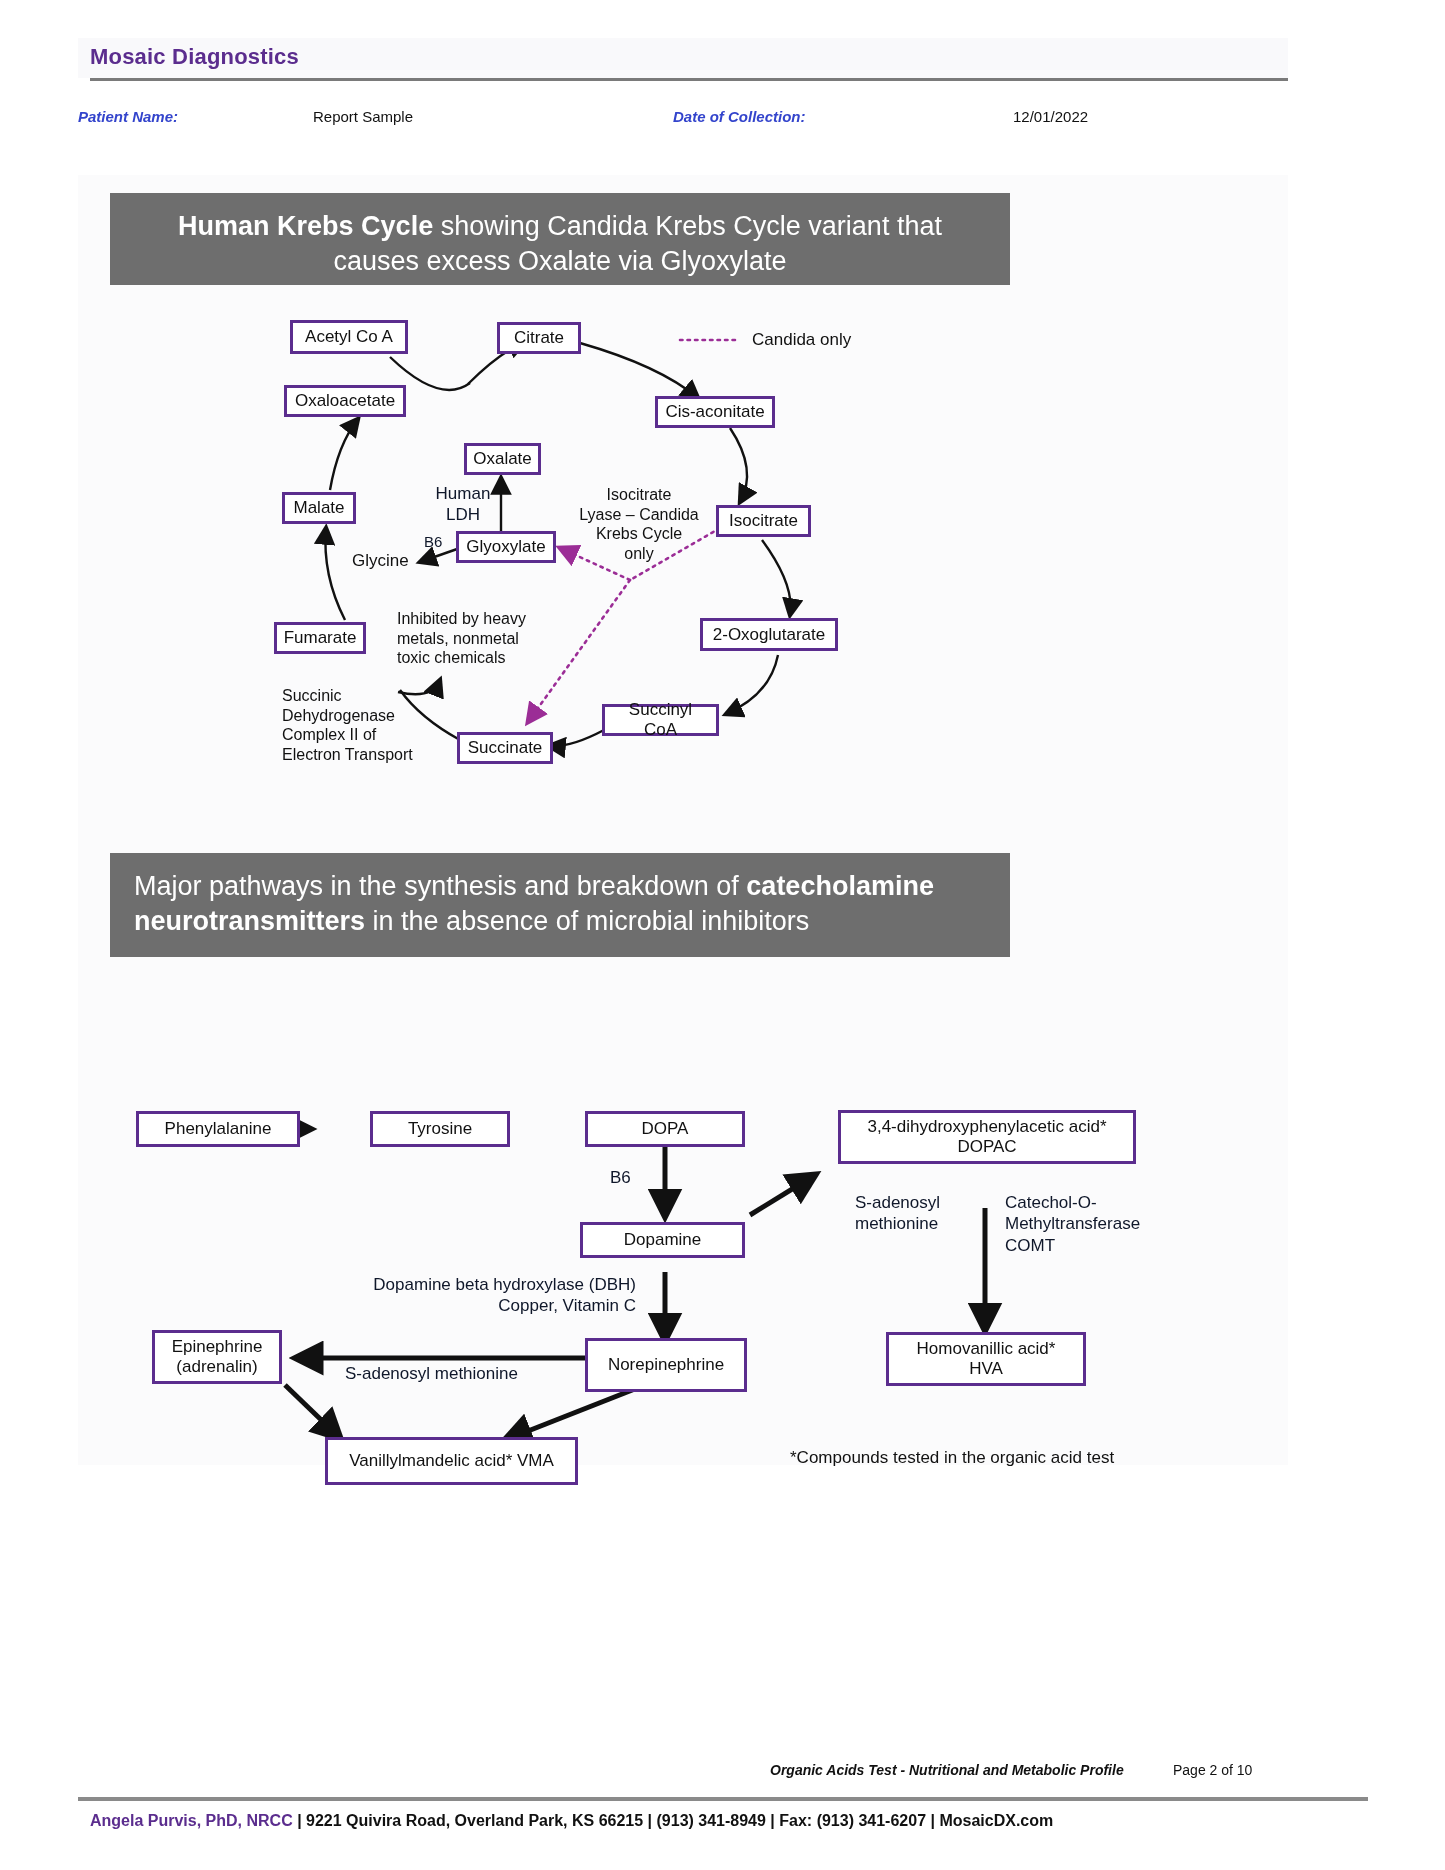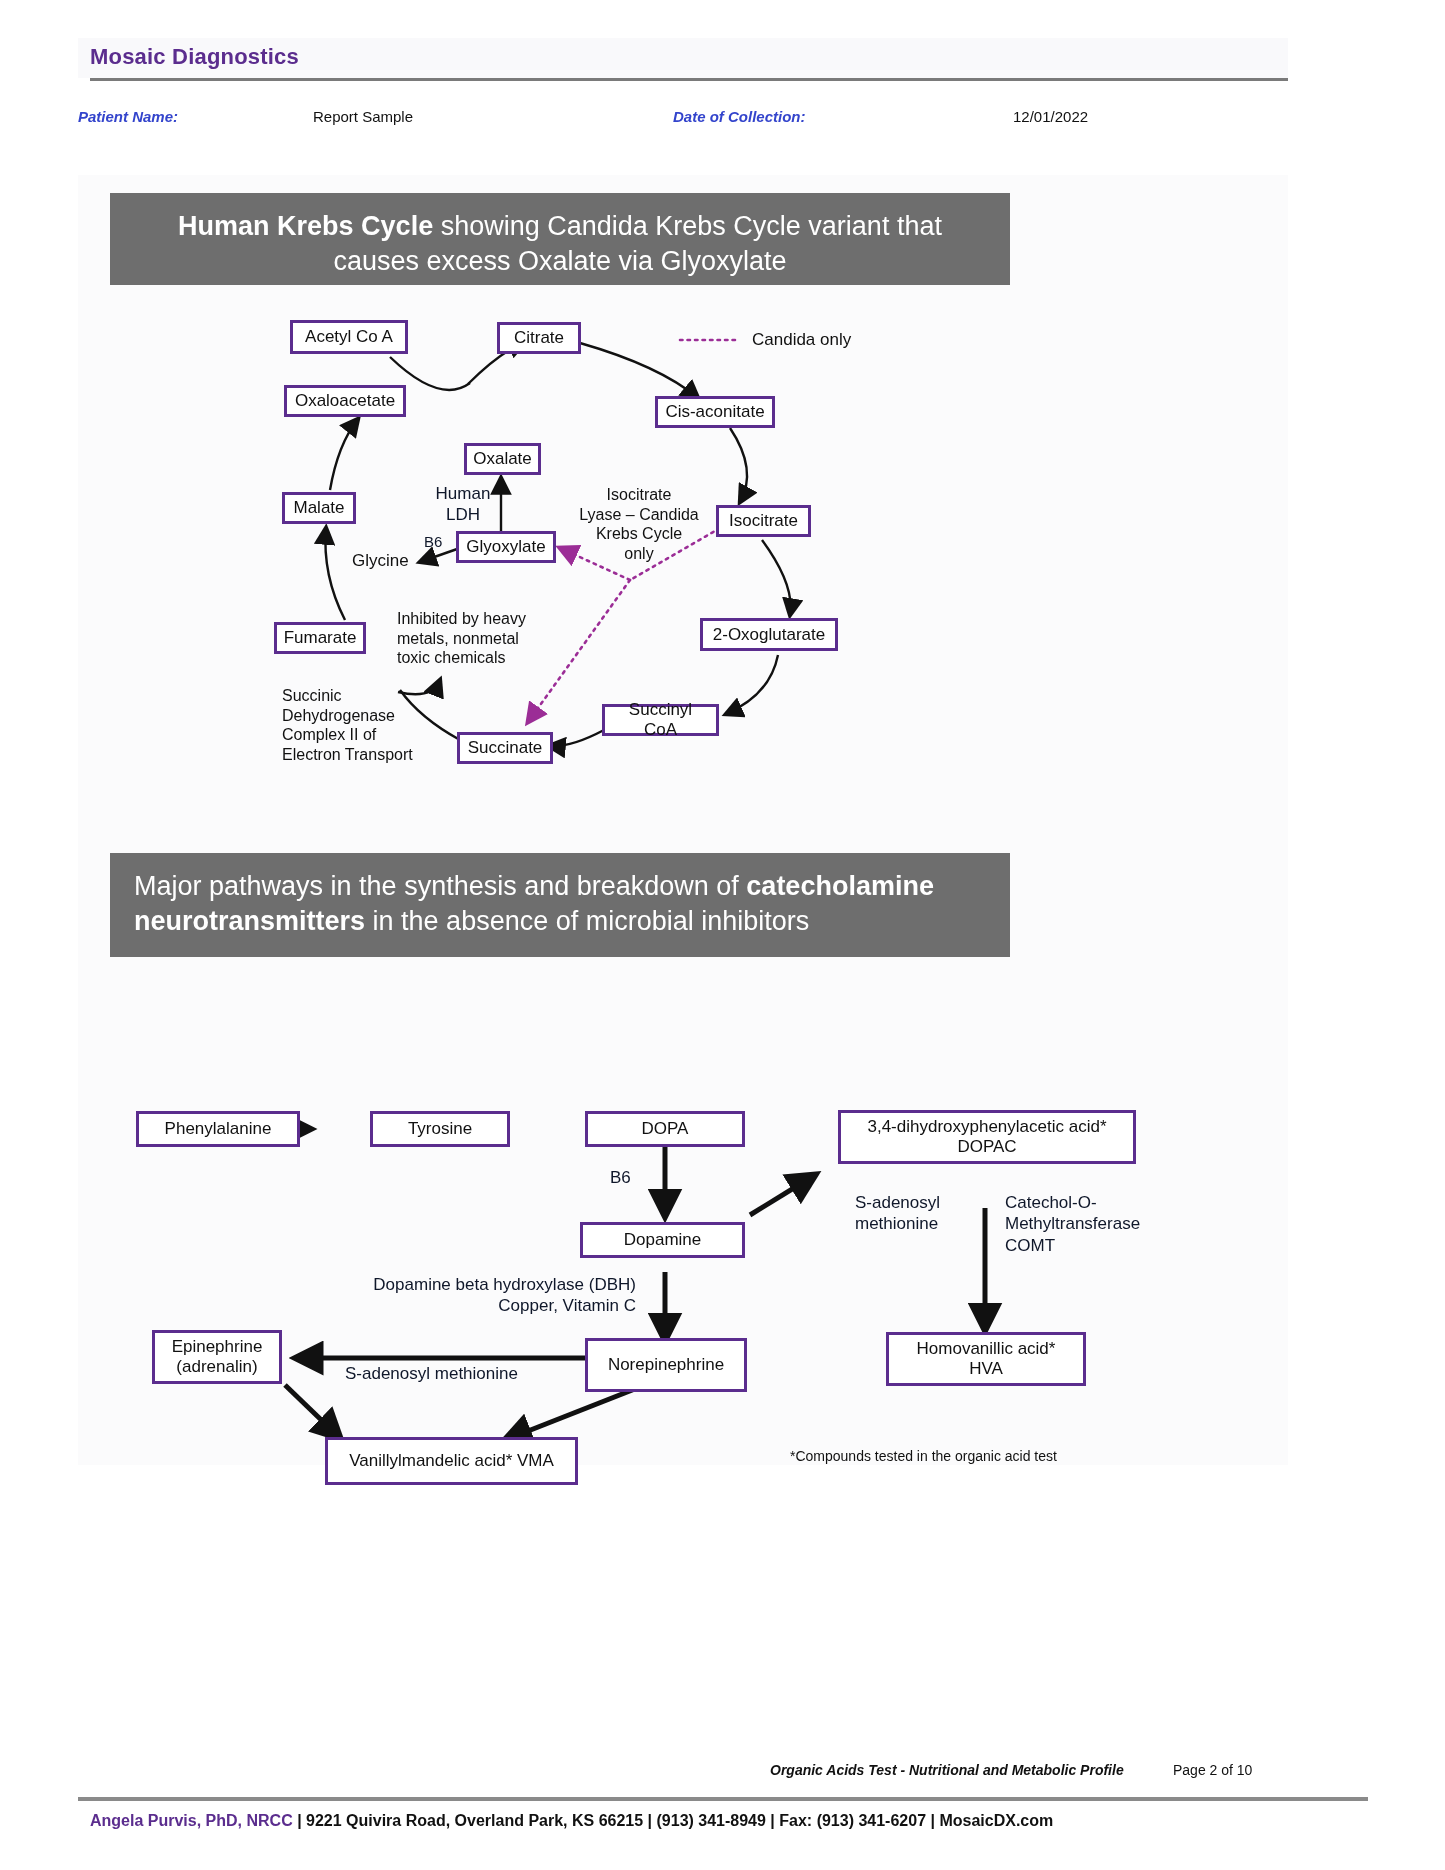--- a/index.html
+++ b/index.html
@@ -204,20 +204,20 @@
 
 <div class="pur" style="left:610px;top:1167px;">B6</div>
 <div class="pur" style="left:336px;top:1274px;width:300px;text-align:right;white-space:pre-line;">Dopamine beta hydroxylase (DBH)
 Copper, Vitamin C</div>
 <div class="pur" style="left:345px;top:1363px;">S-adenosyl methionine</div>
 <div class="pur" style="left:855px;top:1192px;width:120px;white-space:pre-line;">S-adenosyl
 methionine</div>
 <div class="pur" style="left:1005px;top:1192px;width:180px;white-space:pre-line;">Catechol-O-
 Methyltransferase
 COMT</div>
-<div class="plain" style="left:790px;top:1448px;font-size:14px;">*Compounds tested in the organic acid test</div>
+<div class="plain" style="left:790px;top:1448px;font-size:17px;">*Compounds tested in the organic acid test</div>
 
 <div class="ftr-note" style="left:770px;">Organic Acids Test - Nutritional and Metabolic Profile</div>
 <div class="ftr-page" style="left:1173px;">Page 2 of 10</div>
 <div class="ftr-line"></div>
 <div class="ftr-addr">
   <span class="nm">Angela Purvis, PhD, NRCC</span><span> | 9221 Quivira Road, Overland Park, KS 66215  |  (913) 341-8949  |  Fax: (913) 341-6207 | MosaicDX.com</span>
 </div>
 
 </body></html>

